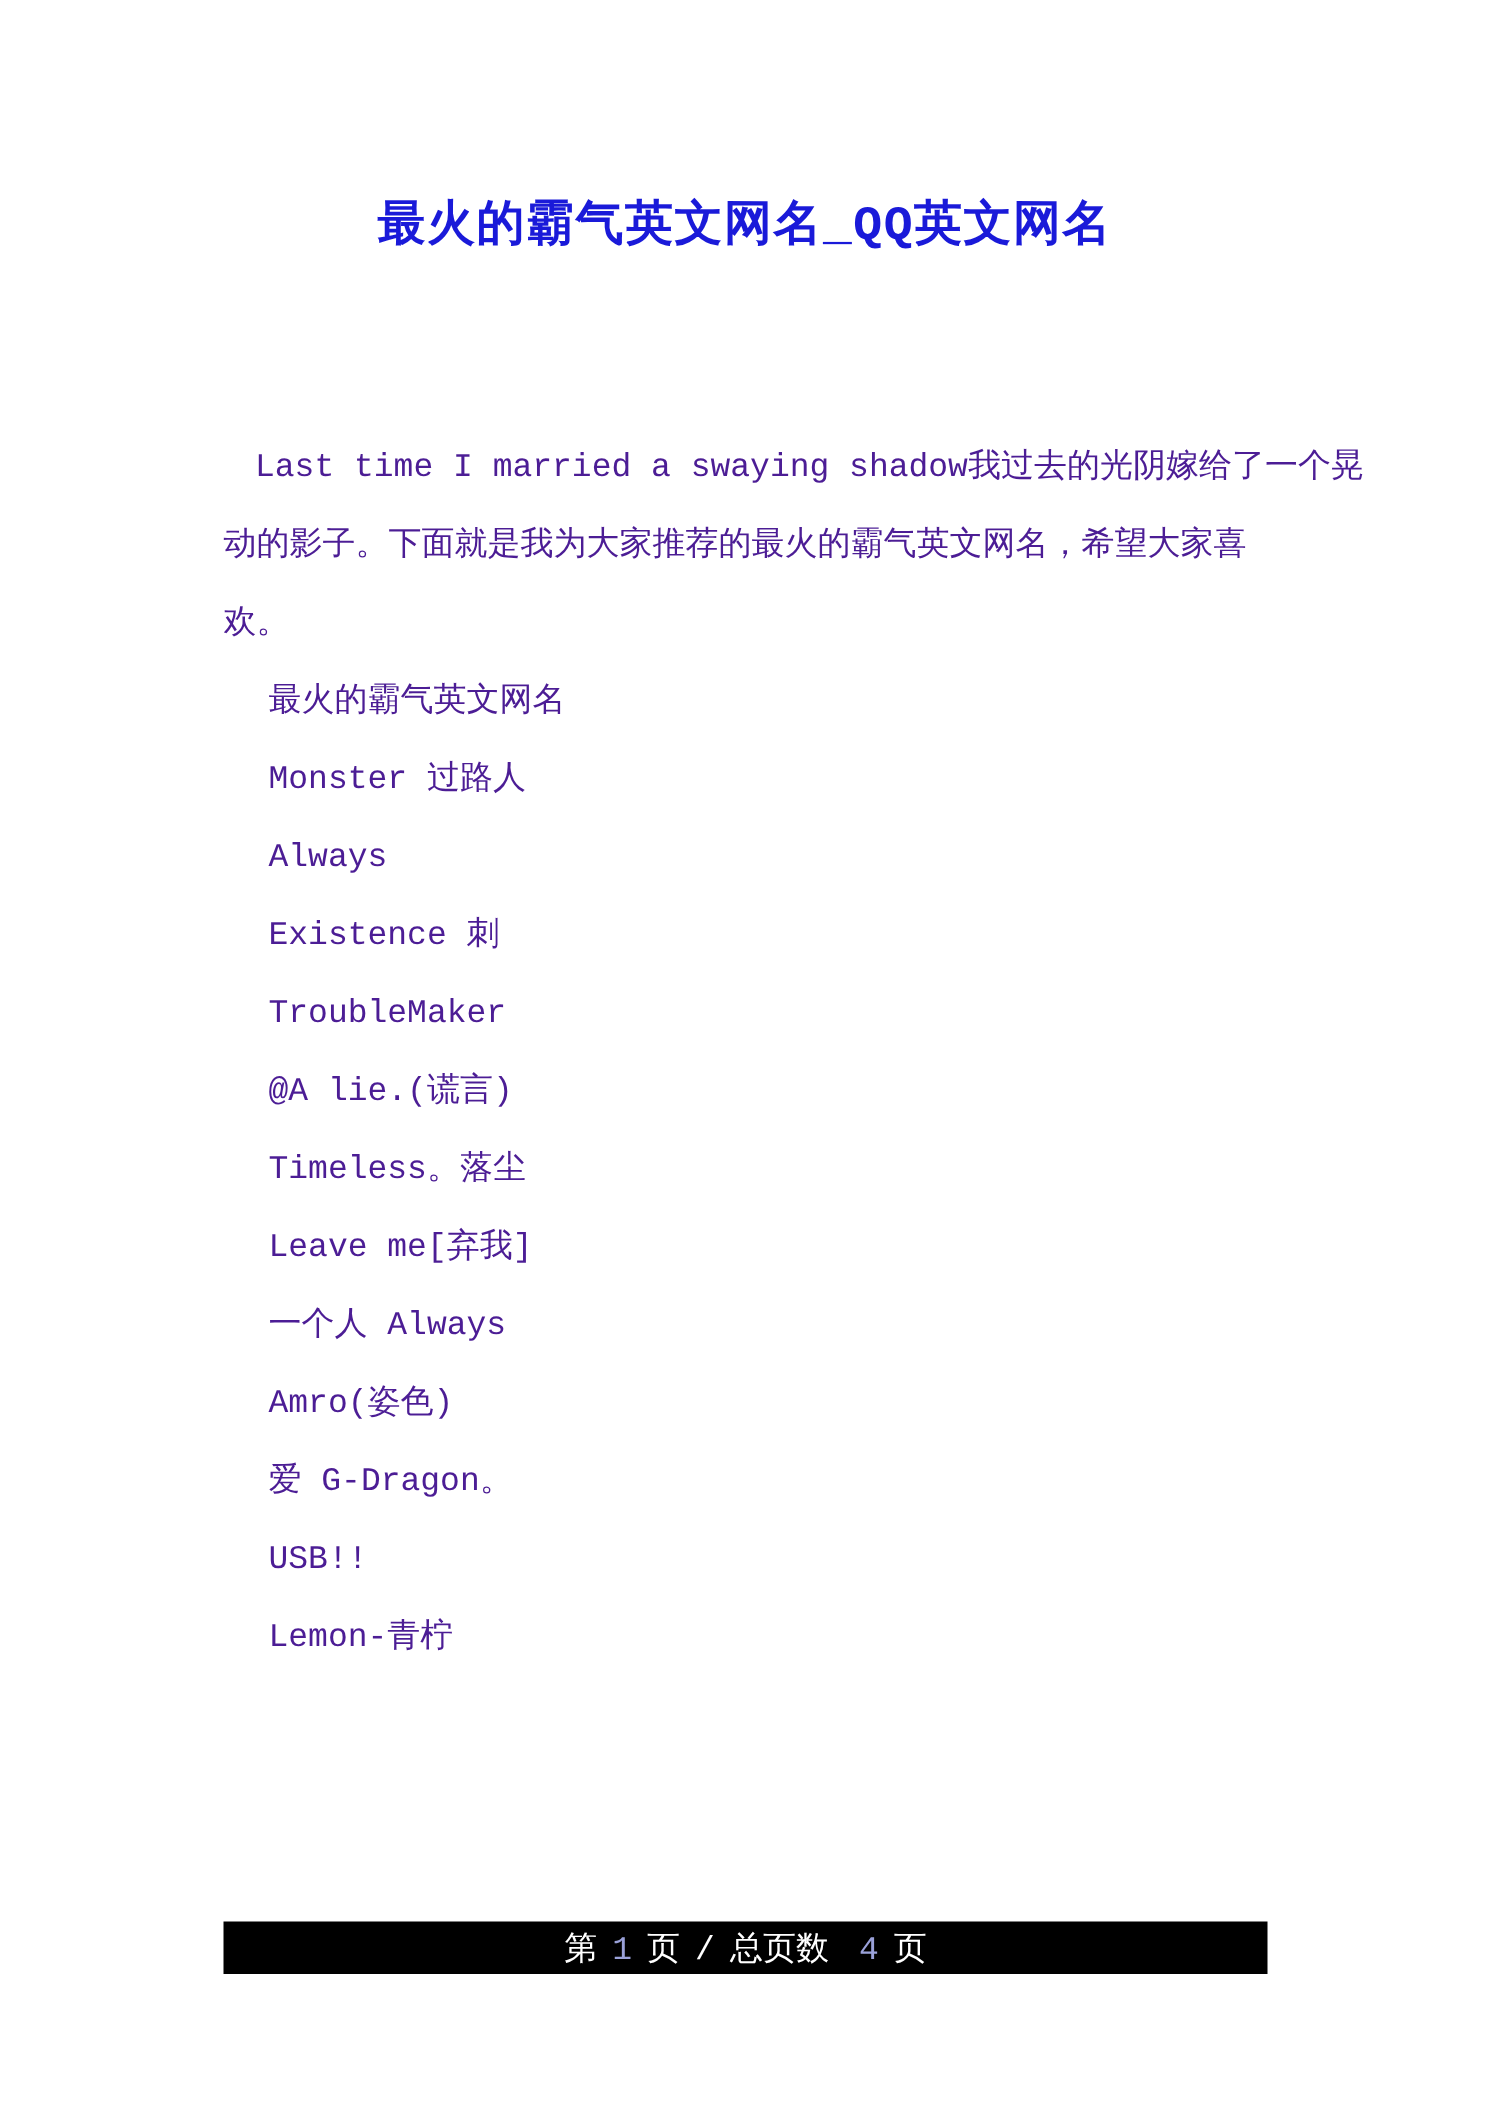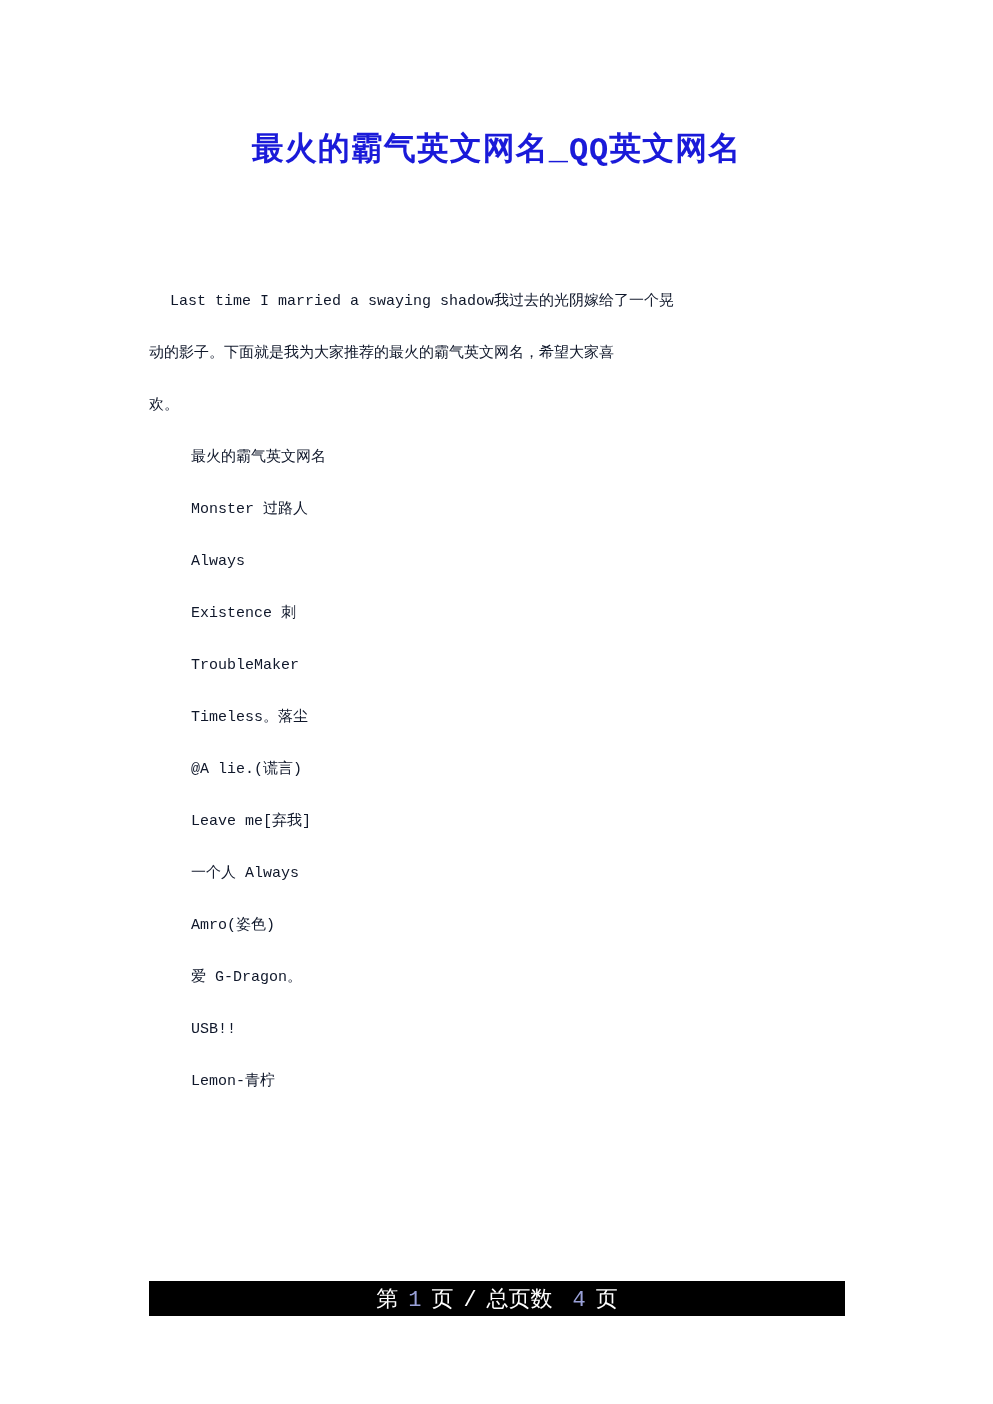--- a/index.html
+++ b/index.html
@@ -22,31 +22,31 @@
     text-align: center;
     font-size: 32px;
     font-weight: bold;
     color: #1a1ad9;
     letter-spacing: 1px;
     white-space: pre;
   }
 
   .content {
     position: absolute;
-    top: 276px;
+    top: 286px;
     left: 149px;
     width: 710px;
-    font-size: 15px;
+    font-size: 22px;
     line-height: 52px;
-    color: #0f172a;
+    color: #4c1d95;
   }
   .content .line { white-space: pre; }
   .content .indent { text-indent: 21px; }
 
-  .name-list { margin-left: 42px; }
+  .name-list { margin-left: 30px; }
   .name-list .line { white-space: pre; }
 
   .footer-bar {
     position: absolute;
     left: 149px;
     top: 1281px;
     width: 696px;
     height: 39px;
     background: #000000;
     display: flex;
@@ -73,22 +73,22 @@
     <div class="line indent">Last time I married a swaying shadow我过去的光阴嫁给了一个晃</div>
     <div class="line">动的影子。下面就是我为大家推荐的最火的霸气英文网名，希望大家喜</div>
     <div class="line">欢。</div>
 
     <div class="name-list">
       <div class="line">最火的霸气英文网名</div>
       <div class="line">Monster 过路人</div>
       <div class="line">Always</div>
       <div class="line">Existence 刺</div>
       <div class="line">TroubleMaker</div>
+      <div class="line">@A lie.(谎言)</div>
       <div class="line">Timeless。落尘</div>
-      <div class="line">@A lie.(谎言)</div>
       <div class="line">Leave me[弃我]</div>
       <div class="line">一个人 Always</div>
       <div class="line">Amro(姿色)</div>
       <div class="line">爱 G-Dragon。</div>
       <div class="line">USB!!</div>
       <div class="line">Lemon-青柠</div>
     </div>
 
   </div>
 

